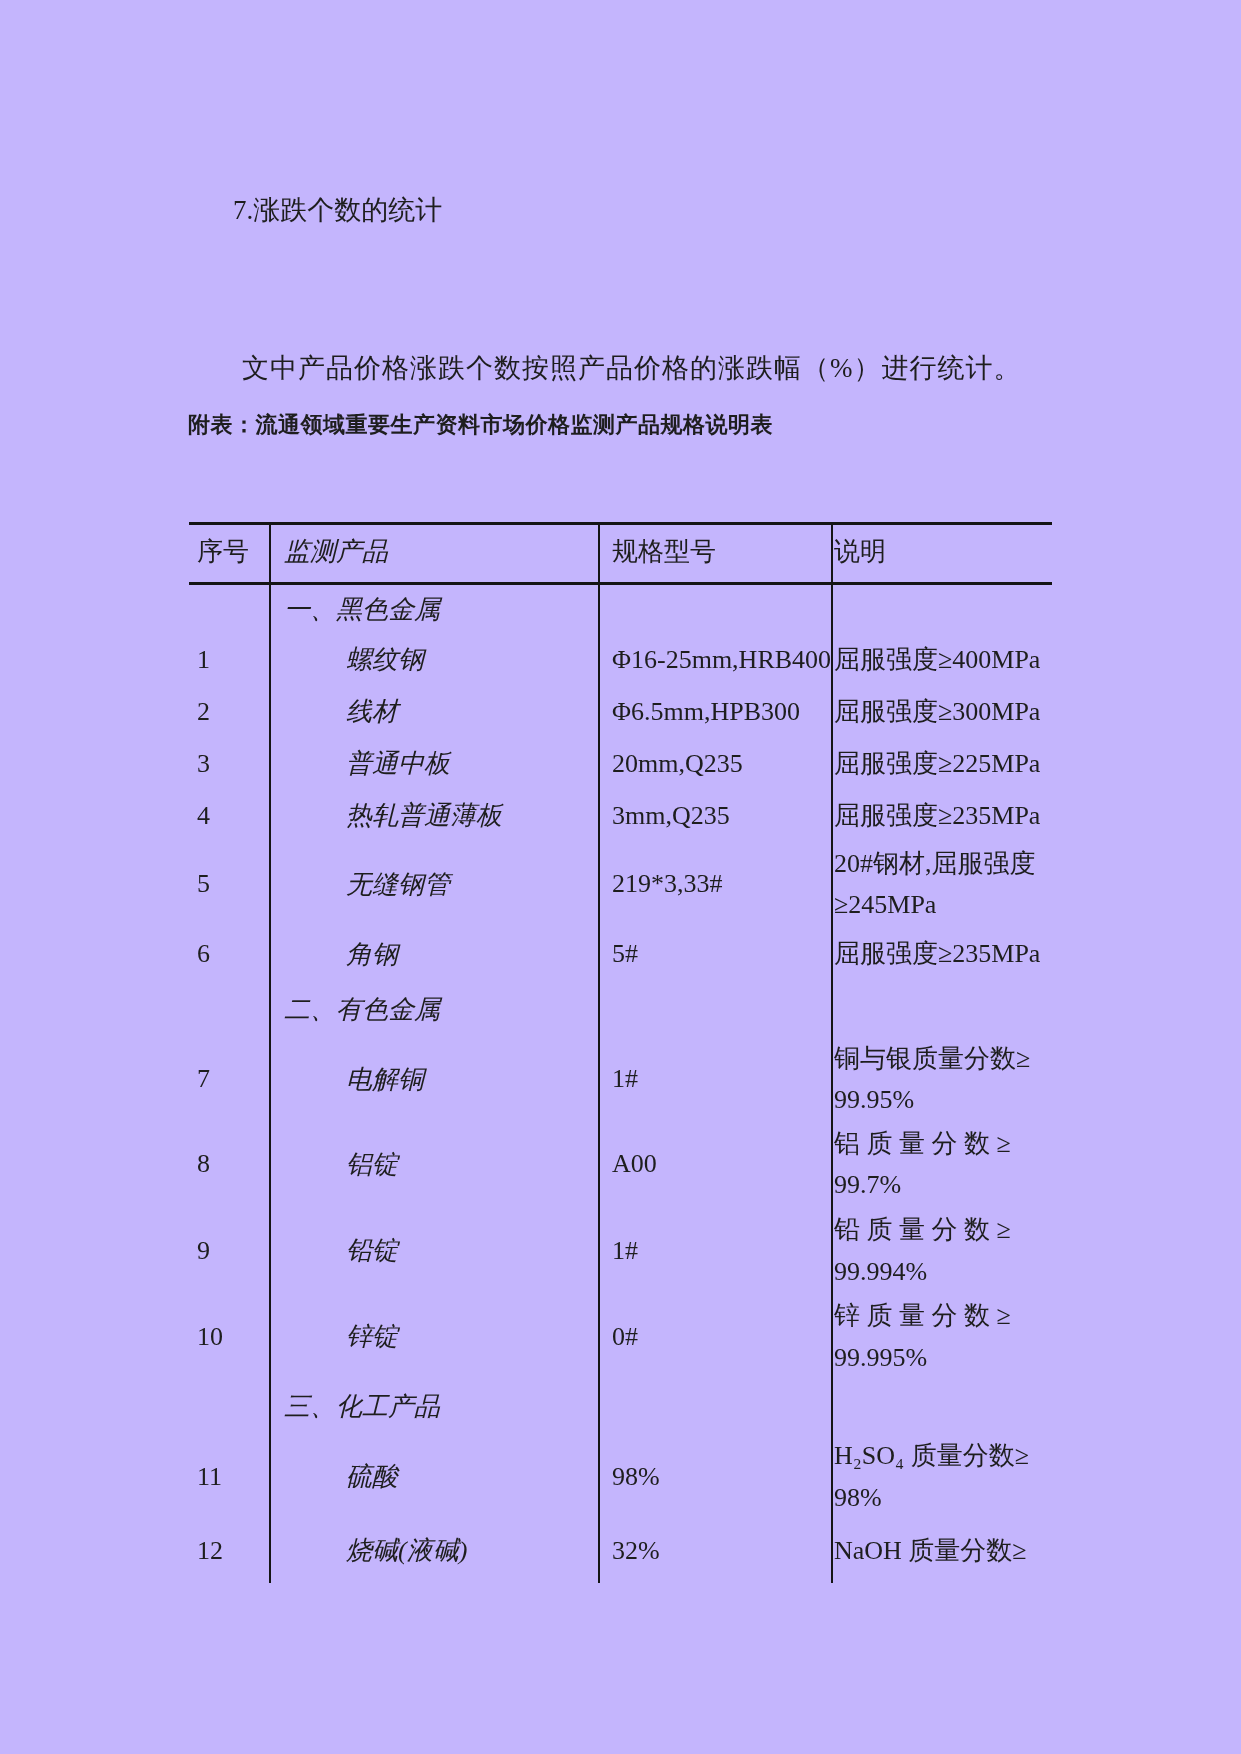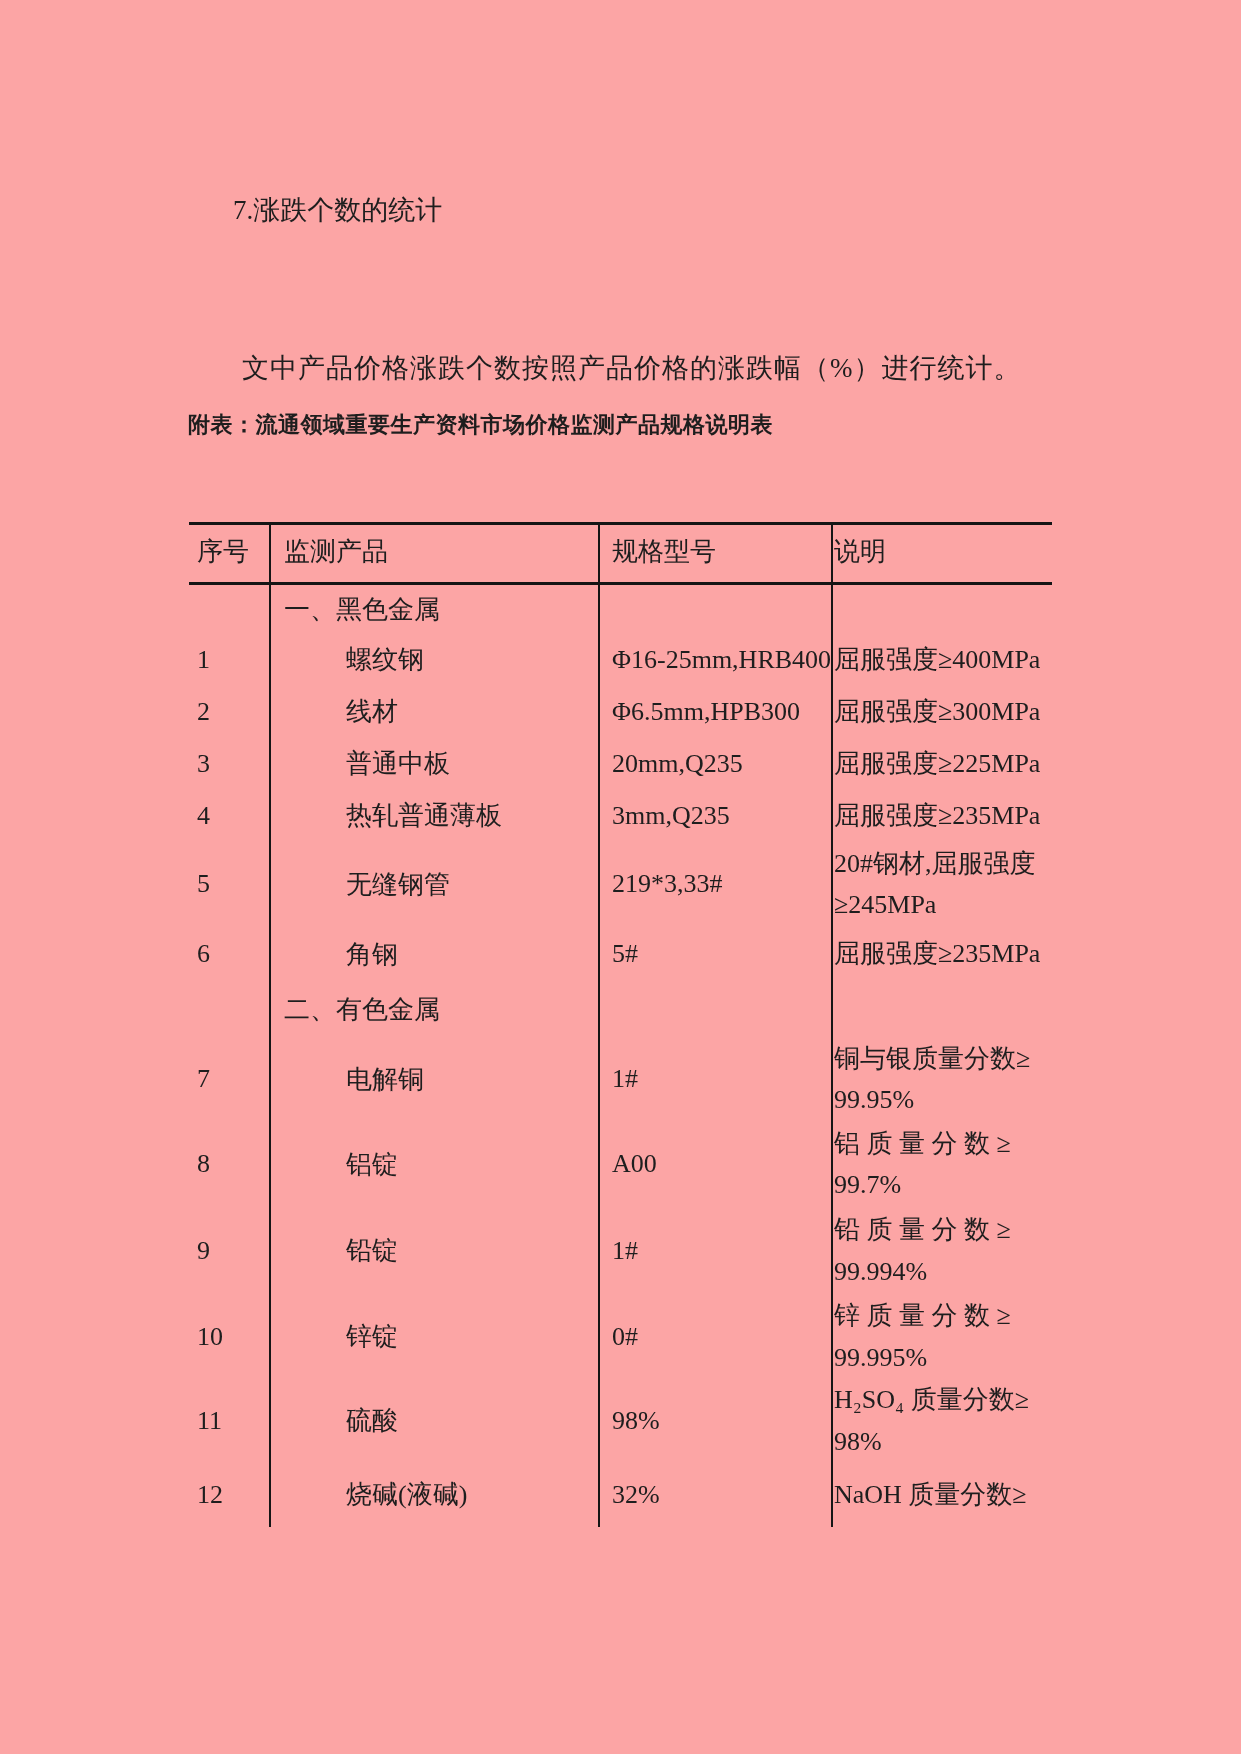--- a/index.html
+++ b/index.html
@@ -1,20 +1,20 @@
 <!DOCTYPE html>
 <html><head>
 <meta charset="utf-8">
 <style>
   html,body { margin:0; padding:0; background:#e8e8e8; }
   .page {
     position:relative;
     width:1241px; height:1754px;
     margin:0 auto;
-    background:#fca5a5;
+    background:#c4b5fd;
     font-family:"Liberation Serif","DejaVu Serif",serif;
     color:#1e1e1e;
     overflow:hidden;
   }
   .heading {
     position:absolute; left:233px; top:194px;
     font-size:27px; line-height:1.25; white-space:nowrap;
   }
   .para {
     position:absolute; left:242px; top:303px;
@@ -34,21 +34,21 @@
     border-top:3px solid #151515;
     font-size:26px;
   }
   table.spec thead tr { border-bottom:3px solid #151515; }
   table.spec th {
     font-weight:normal; text-align:left; vertical-align:top;
     padding-top:9px; height:47px;
   }
   table.spec td { vertical-align:middle; padding-top:0; padding-bottom:0; }
   .c1 { border-right:2px solid #151515; }
-  .c2 { border-right:2px solid #151515; }
+  .c2 { border-right:2px solid #151515;font-style:italic; }
   .c3 { border-right:2px solid #151515; }
   th.c1, td.c1 { padding-left:8px;margin-left:24px; }
   th.c2 { padding-left:13px; }
   td.c2 { padding-left:75px; }
   tr.cat td.c2 { padding-left:13px; }
   th.c3, td.c3 { padding-left:12px; white-space:nowrap; }
   th.c4, td.c4 { }
   td.c4 { white-space:pre-line; line-height:1.58; }
   tr.trunc td { vertical-align:middle; }
 </style>
@@ -149,20 +149,26 @@
         <td class="c4">铅 质 量 分 数 ≥
 99.994%</td>
       </tr>
       <tr style="height:84px">
         <td class="c1">10</td>
         <td class="c2">锌锭</td>
         <td class="c3">0#</td>
         <td class="c4">锌 质 量 分 数 ≥
 99.995%</td>
       </tr>
+      <tr class="cat" style="height:56px">
+        <td class="c1"></td>
+        <td class="c2">三、化工产品</td>
+        <td class="c3"></td>
+        <td class="c4"></td>
+      </tr>
       <tr style="height:84px">
         <td class="c1">11</td>
         <td class="c2">硫酸</td>
         <td class="c3">98%</td>
         <td class="c4">H₂SO₄ 质量分数≥
 98%</td>
       </tr>
       <tr class="trunc" style="height:64px">
         <td class="c1">12</td>
         <td class="c2">烧碱(液碱)</td>

